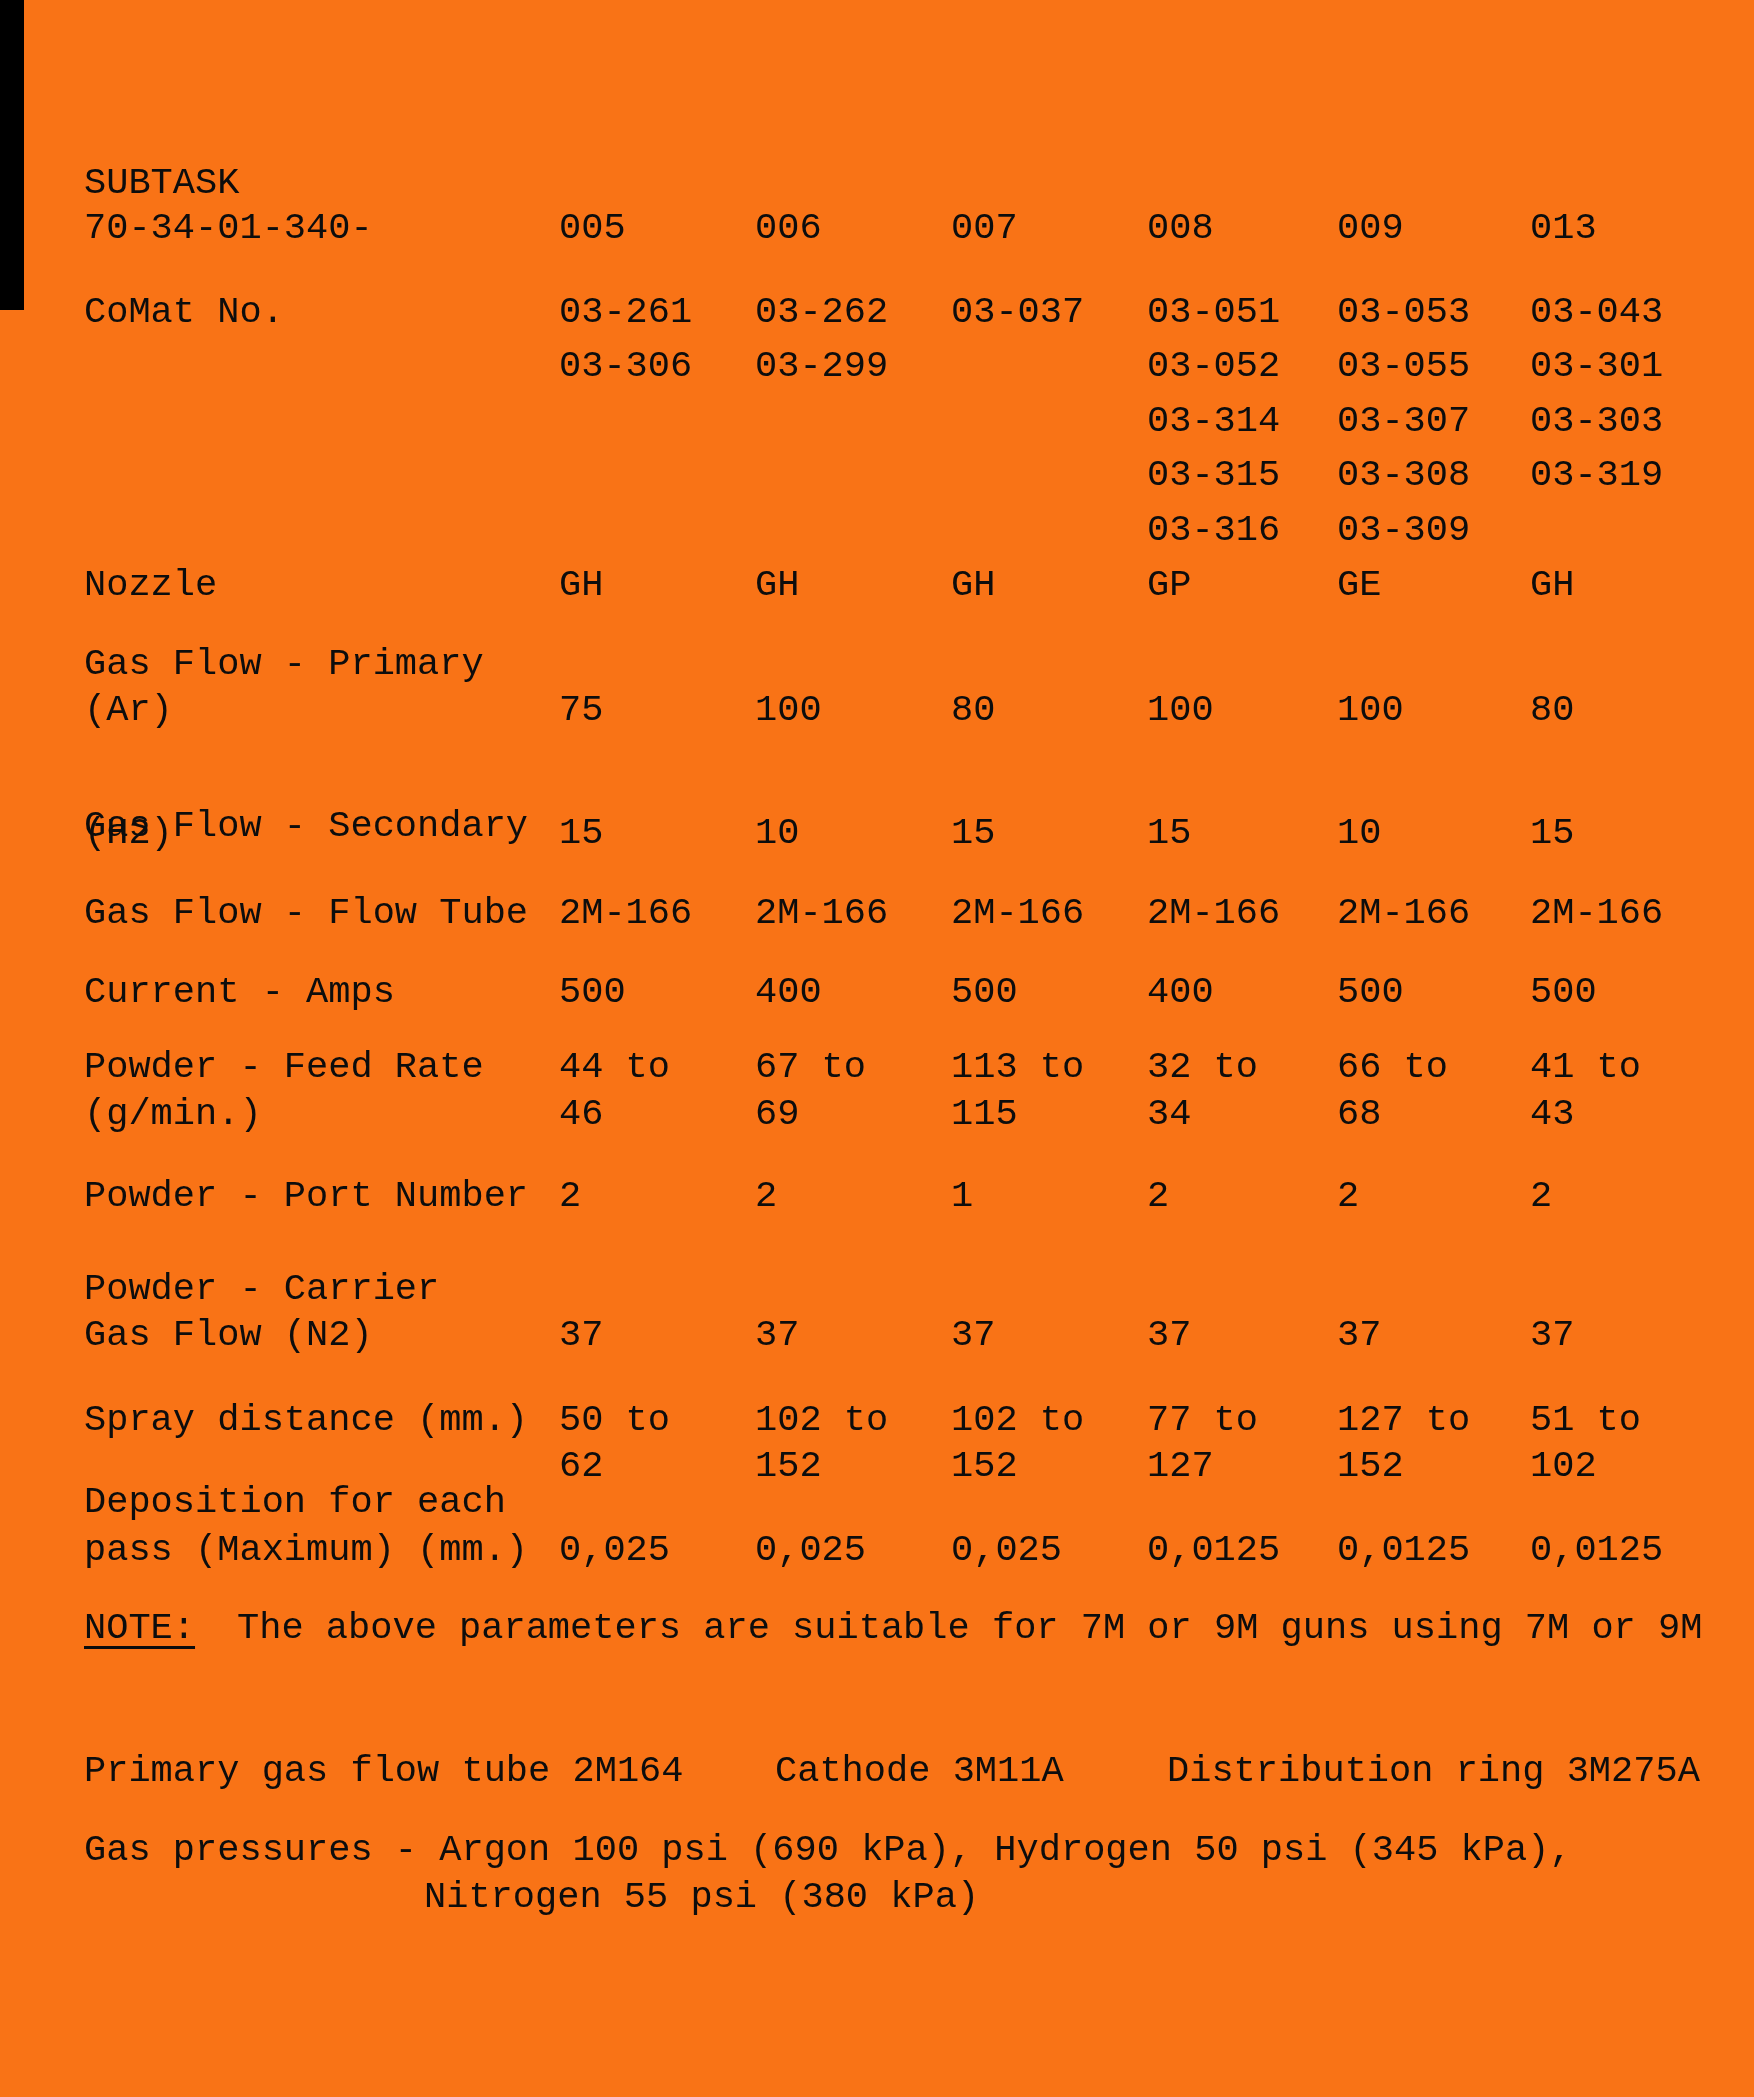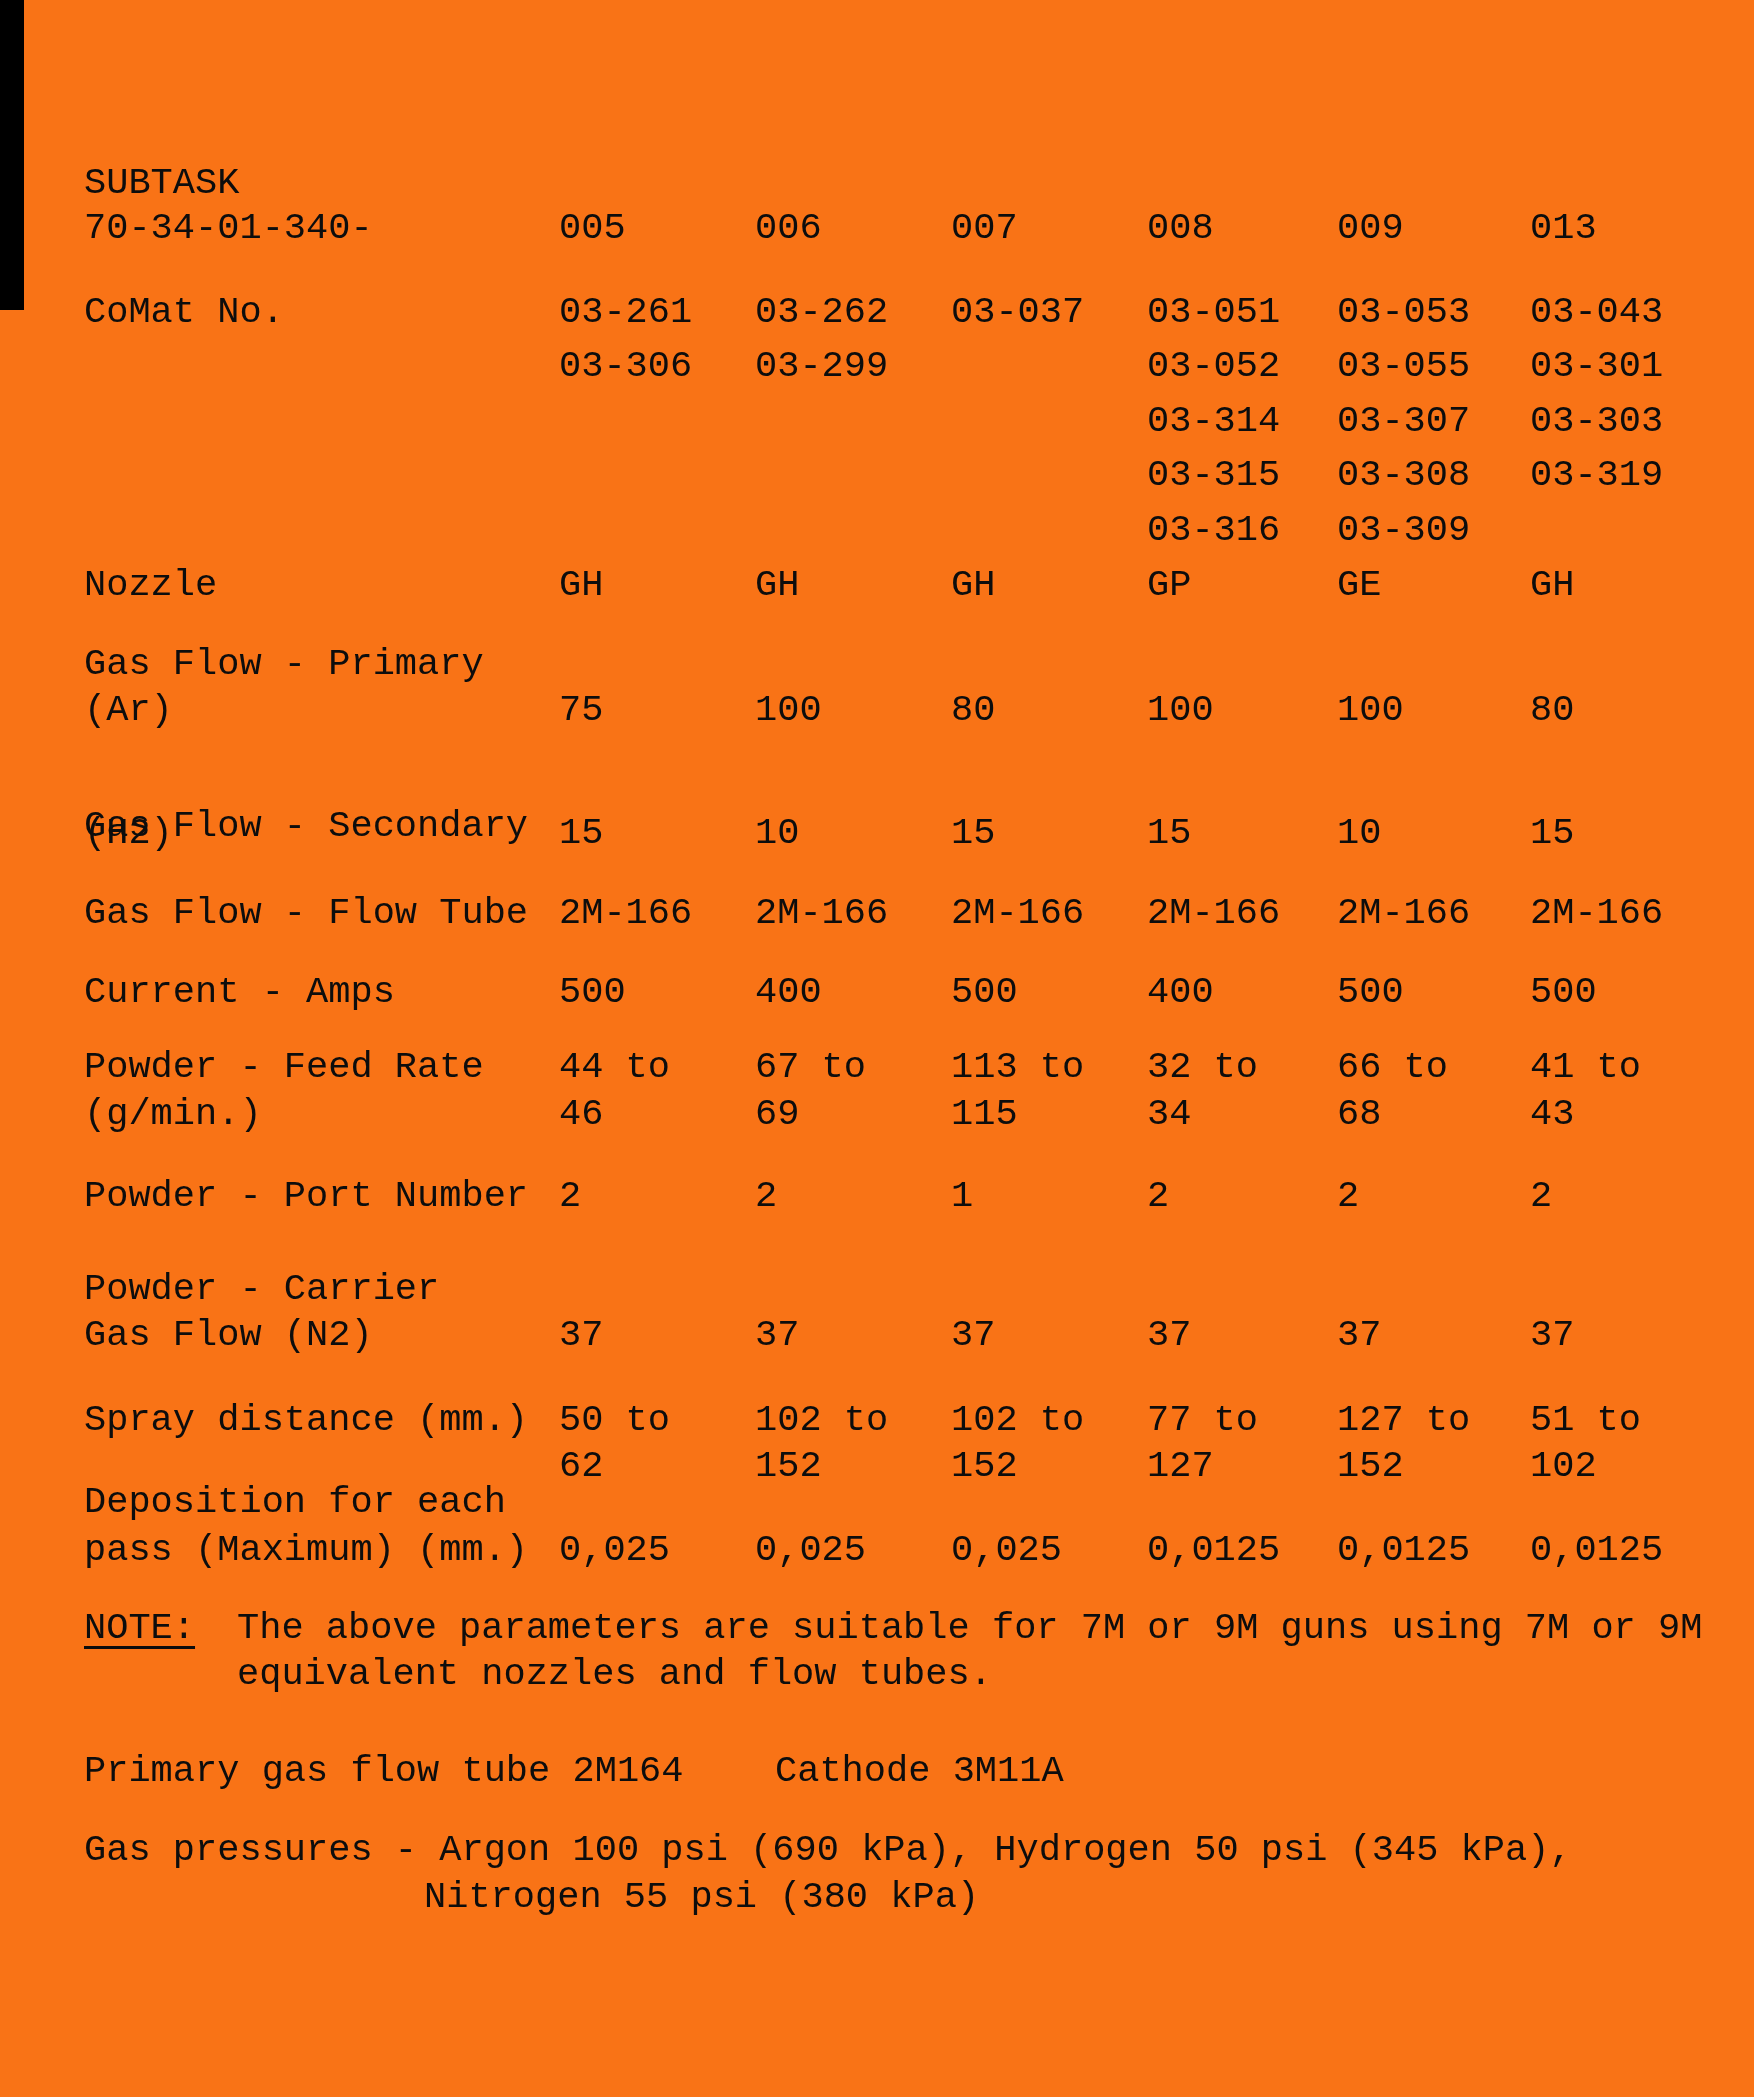--- a/index.html
+++ b/index.html
@@ -85,27 +85,25 @@
       <div class="line" style="top: 1399px;"><span class="lbl">Spray distance (mm.)</span><span class="cell c0">50 to</span><span class="cell c1">102 to</span><span class="cell c2">102 to</span><span class="cell c3">77 to</span><span class="cell c4">127 to</span><span class="cell c5">51 to</span></div>
       <div class="line" style="top: 1445px;"><span class="cell c0">62</span><span class="cell c1">152</span><span class="cell c2">152</span><span class="cell c3">127</span><span class="cell c4">152</span><span class="cell c5">102</span></div>
       <div class="line" style="top: 1481px;"><span class="lbl">Deposition for each</span></div>
       <div class="line" style="top: 1529px;"><span class="lbl">pass (Maximum) (mm.)</span><span class="cell c0">0,025</span><span class="cell c1">0,025</span><span class="cell c2">0,025</span><span class="cell c3">0,0125</span><span class="cell c4">0,0125</span><span class="cell c5">0,0125</span></div>
     </div>
 
   <div class="line note-line1">
     <span class="note-label">NOTE:</span>
     <span class="note-text">The above parameters are suitable for 7M or 9M guns using 7M or 9M</span>
   </div>
-  <div class="line note-line2">
-    <span class="note-text">equivalent nozzles and flow tubes.</span>
-  </div>
 
   <div class="line equip-line">
     <span class="equip-a">Primary gas flow tube 2M164</span>
     <span class="equip-b">Cathode 3M11A</span>
+    <span class="equip-c">Distribution ring 3M275A</span>
   </div>
 
   <div class="line gas-line1">
     <span class="gas-a">Gas pressures - Argon 100 psi (690 kPa), Hydrogen 50 psi (345 kPa),</span>
   </div>
   <div class="line gas-line2">
     <span class="gas-b">Nitrogen 55 psi (380 kPa)</span>
   </div>
 
 

